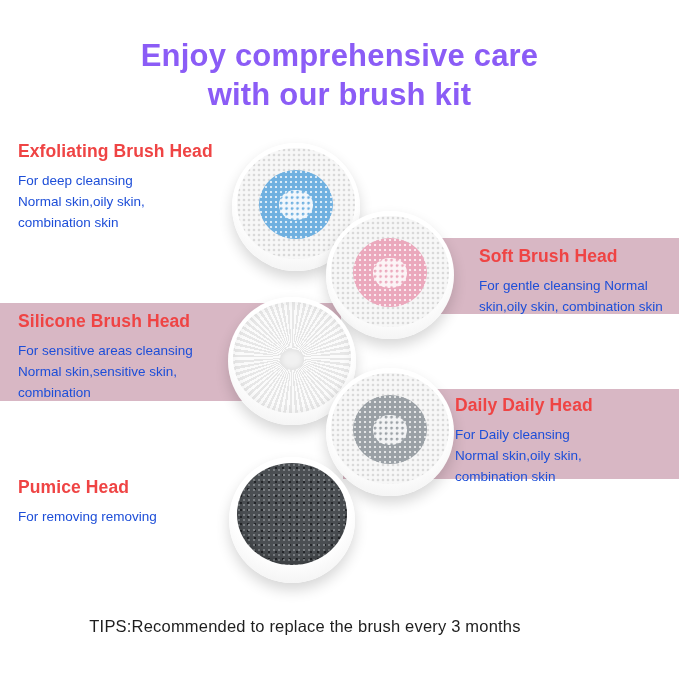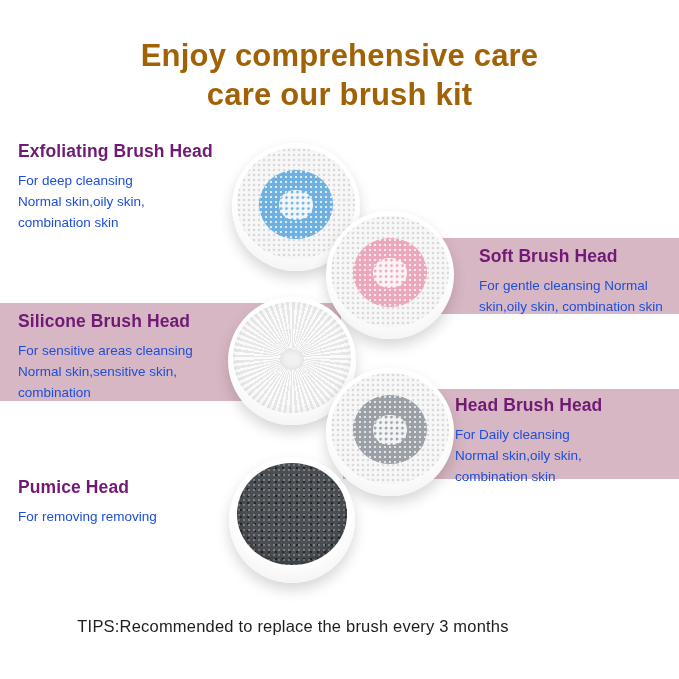--- a/index.html
+++ b/index.html
@@ -1,31 +1,31 @@
 <!DOCTYPE html>
 <html><head>
 <meta charset="utf-8">
 <style>
   html,body{margin:0;padding:0;background:#ffffff;}
   .canvas{position:relative;width:679px;height:679px;background:#ffffff;overflow:hidden;
           font-family:"Liberation Sans",sans-serif;-webkit-font-smoothing:antialiased;}
 
   
   .title{position:absolute;top:36px;left:0;width:679px;text-align:center;
-         font-weight:700;font-size:31px;line-height:39px;color:#a16207;letter-spacing:.2px;}
+         font-weight:700;font-size:31px;line-height:39px;color:#8b5cf6;letter-spacing:.2px;}
 
   
   .band{position:absolute;background:#d8b7c4;}
   .band-soft{left:343px;top:238px;width:336px;height:76px;}
   .band-silicone{left:0;top:303px;width:341px;height:98px;}
   .band-daily{left:343px;top:389px;width:336px;height:90px;}
 
   
   .tblock{position:absolute;}
-  .tblock h3{margin:0 0 8px 0;font-size:17.5px;font-weight:700;color:#701a75;letter-spacing:.1px;}
+  .tblock h3{margin:0 0 8px 0;font-size:17.5px;font-weight:700;color:#ef4444;letter-spacing:.1px;}
   .tblock .line{font-size:13.5px;line-height:21px;color:#1d4ed8;}
   .tb-exfoliating{left:18px;top:141px;width:235px;}
   .tb-soft{left:455px;top:246px;width:218px;margin-left:24px;}
   .tb-silicone{left:18px;top:311px;width:245px;}
   .tb-daily{left:455px;top:395px;width:218px;}
   .tb-pumice{left:18px;top:477px;width:235px;}
 
   
   .brush{position:absolute;width:128px;height:128px;}
   .br-exfoliating{left:232px;top:143px;}
@@ -74,35 +74,35 @@
   .silicone-center{inset:41% 41% 43% 41%;background:#f1f1f1;
     box-shadow:inset 0 0 6px rgba(0,0,0,.10);}
 
   .pumice-face{inset:5% 6% 14% 6%;background-color:#4b4f53;
     background-image:radial-gradient(circle at 2px 2px,#7c8084 1px,transparent 1.5px),
                      radial-gradient(circle at 4px 5px,#24262a 1px,transparent 1.6px);
     background-size:5px 5px,7px 7px;
     box-shadow:inset 0 -4px 8px rgba(0,0,0,.25);}
 
   
-  .tip{position:absolute;left:0;top:617px;width:586px;text-align:center;
+  .tip{position:absolute;left:12px;top:617px;width:586px;text-align:center;
        font-size:16.5px;color:#1e1e1e;letter-spacing:.2px;}
 </style>
 </head>
 <body>
 
 <div class="canvas">
 
   <div class="band band-soft"></div>
   <div class="band band-silicone"></div>
   <div class="band band-daily"></div>
 
   <div class="title">
     <div>Enjoy comprehensive care</div>
-    <div>care our brush kit</div>
+    <div>with our brush kit</div>
   </div>
 
   <div class="brush br-exfoliating">
     <div class="base"></div>
     <div class="face f-outer speck-white"></div>
     <div class="face f-mid ring-blue"></div>
     <div class="face f-center center-blue"></div>
   </div>
 
   <div class="brush br-soft">
@@ -144,21 +144,21 @@
   </div>
 
   <div class="tblock tb-silicone">
     <h3>Silicone Brush Head</h3>
     <div class="line">For sensitive areas cleansing</div>
     <div class="line">Normal skin,sensitive skin,</div>
     <div class="line">combination</div>
   </div>
 
   <div class="tblock tb-daily">
-    <h3>Head Brush Head</h3>
+    <h3>Daily Daily Head</h3>
     <div class="line">For Daily cleansing</div>
     <div class="line">Normal skin,oily skin,</div>
     <div class="line">combination skin</div>
   </div>
 
   <div class="tblock tb-pumice">
     <h3>Pumice Head</h3>
     <div class="line">For removing removing</div>
   </div>
 

